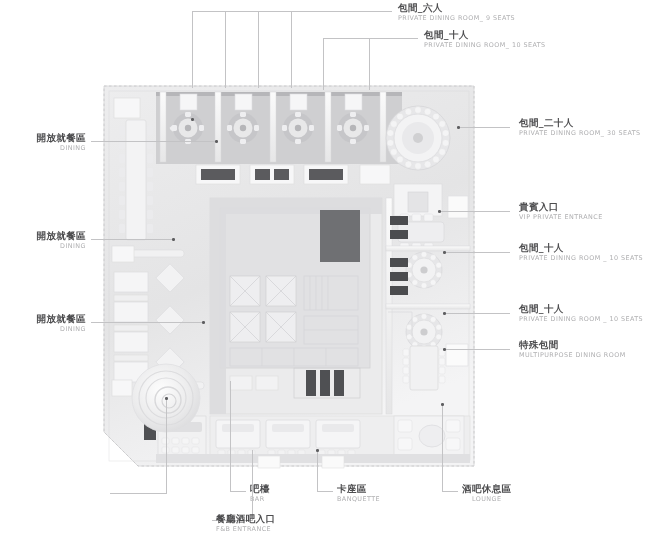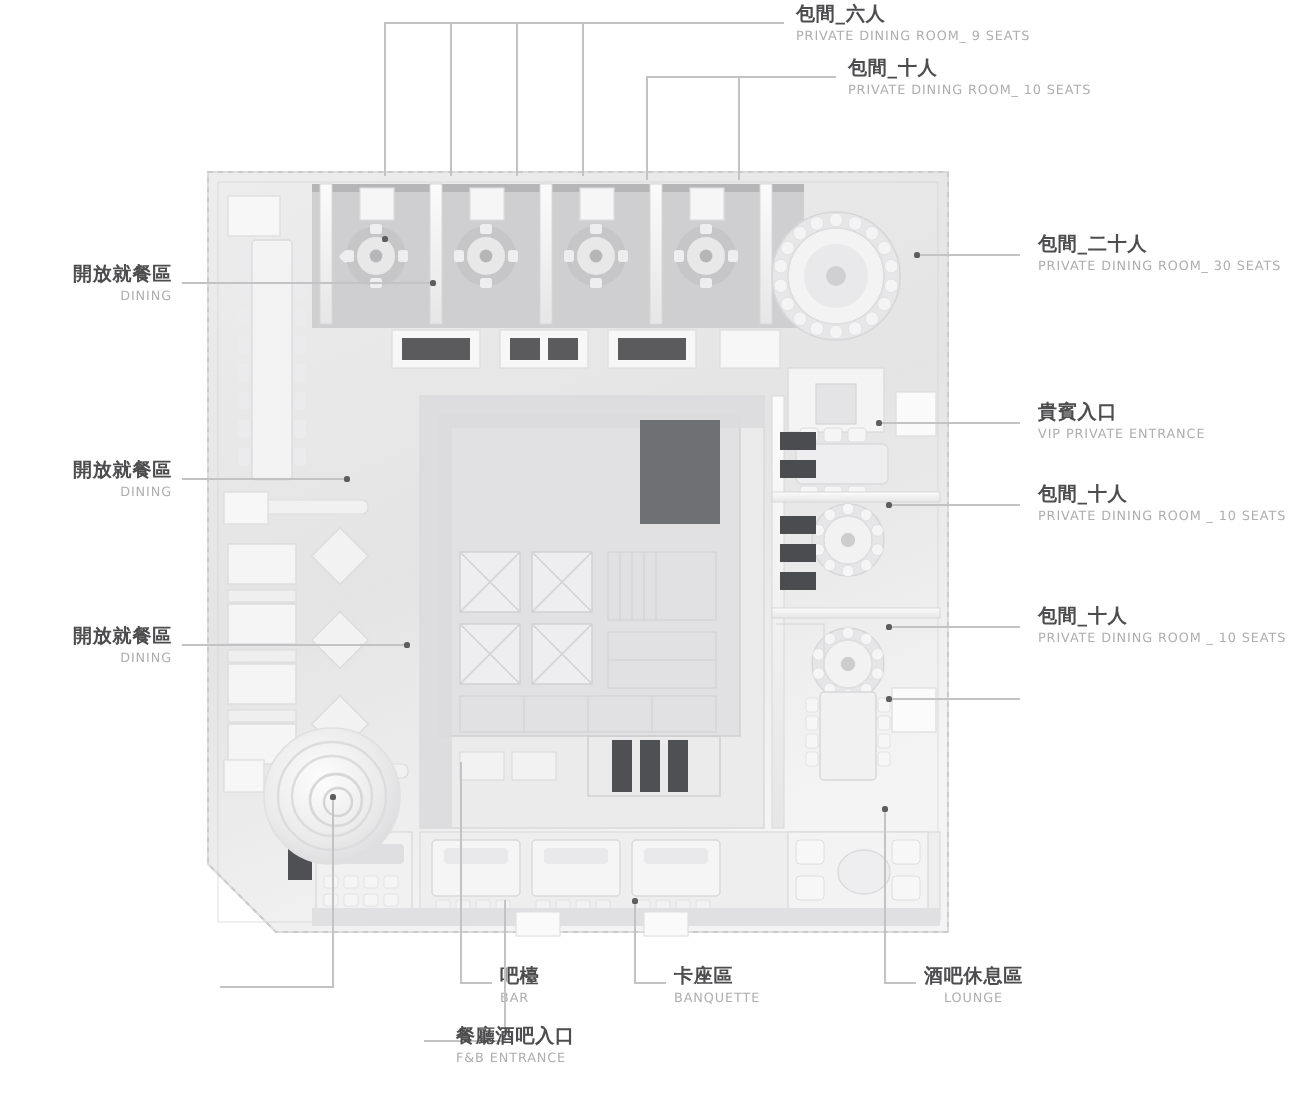--- a/index.html
+++ b/index.html
@@ -501,20 +501,24 @@
 
   <div class="ln h" style="left:446px; top:313px; width:64px;"></div>
   <div class="dot" style="left:443px; top:312px;"></div>
   <div class="anno" style="left:519px; top:304px;">
     <span class="cn">包間_十人</span>
     <span class="en">PRIVATE DINING ROOM _ 10 SEATS</span>
   </div>
 
   <div class="ln h" style="left:446px; top:349px; width:64px;"></div>
   <div class="dot" style="left:443px; top:348px;"></div>
+  <div class="anno" style="left:519px; top:340px;">
+    <span class="cn">特殊包間</span>
+    <span class="en">MULTIPURPOSE DINING ROOM</span>
+  </div>
 
   <div class="ln h" style="left:91px; top:141px; width:126px;"></div>
   <div class="dot" style="left:215px; top:140px;"></div>
   <div class="anno right-al" style="left:16px; top:133px; width:70px;">
     <span class="cn">開放就餐區</span>
     <span class="en">DINING</span>
   </div>
 
   <div class="ln h" style="left:91px; top:239px; width:83px;"></div>
   <div class="dot" style="left:172px; top:238px;"></div>
@@ -536,21 +540,21 @@
 
   <div class="ln v" style="left:230px; top:381px; height:110px;"></div>
   <div class="ln h" style="left:230px; top:491px; width:16px;"></div>
   <div class="anno" style="left:250px; top:484px;">
     <span class="cn">吧檯</span>
     <span class="en">BAR</span>
   </div>
 
   <div class="ln v" style="left:252px; top:450px; height:70px;"></div>
   <div class="ln h" style="left:212px; top:520px; width:41px;"></div>
-  <div class="anno" style="left:228px; top:514px;">
+  <div class="anno" style="left:216px; top:514px;">
     <span class="cn">餐廳酒吧入口</span>
     <span class="en">F&amp;B ENTRANCE</span>
   </div>
 
   <div class="ln v" style="left:317px; top:450px; height:41px;"></div>
   <div class="ln h" style="left:317px; top:491px; width:16px;"></div>
   <div class="dot" style="left:316px; top:449px;"></div>
   <div class="anno" style="left:337px; top:484px;">
     <span class="cn">卡座區</span>
     <span class="en">BANQUETTE</span>

